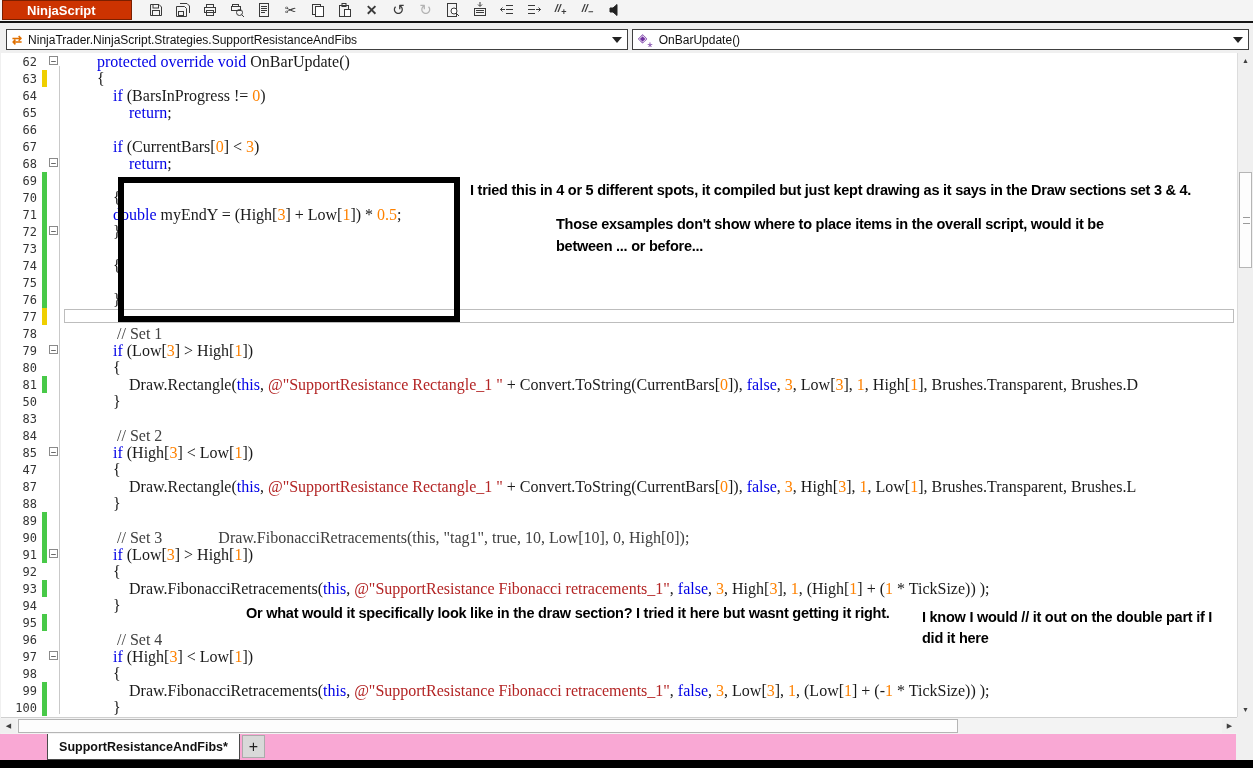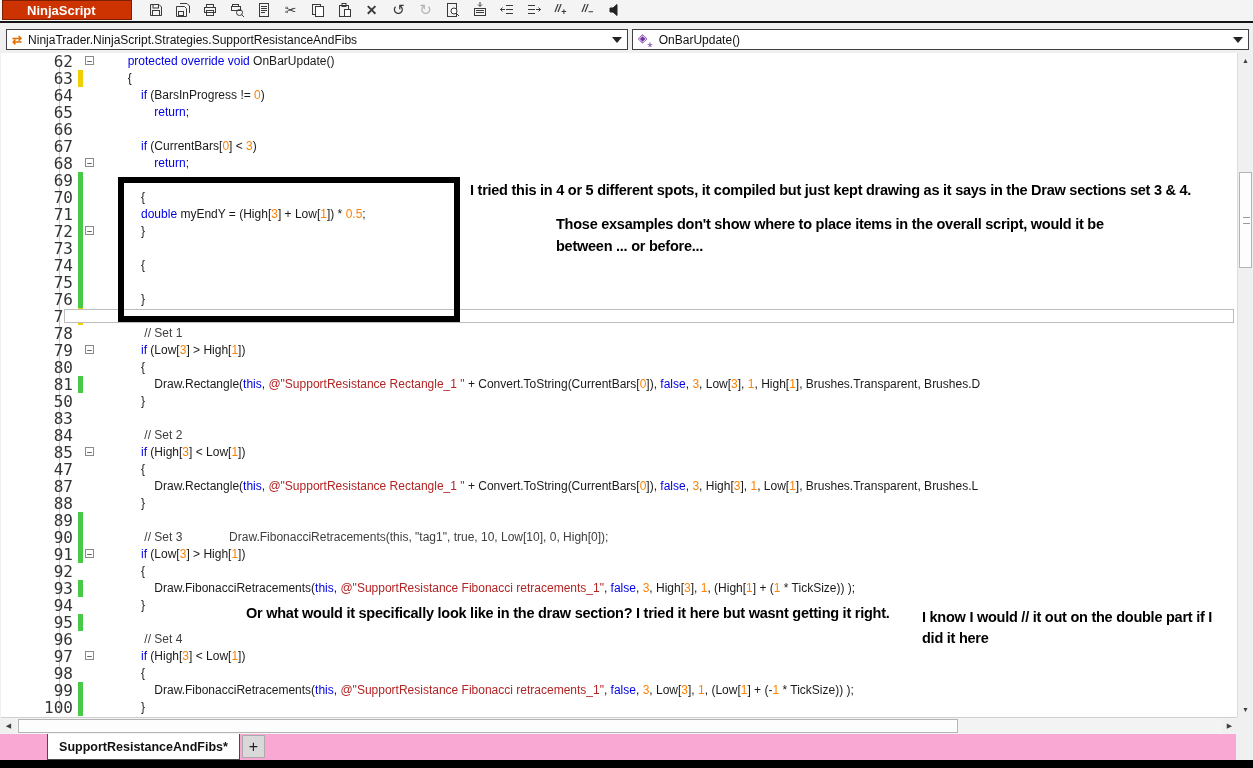--- a/index.html
+++ b/index.html
@@ -20,28 +20,28 @@
          font-size:12px;color:#111;padding:0 5px;box-sizing:border-box;gap:6px;}
   .combo .chev{margin-left:auto;width:0;height:0;border-left:5px solid transparent;border-right:5px solid transparent;border-top:6px solid #222;}
   .cicon-class{color:#e07000;font-weight:bold;font-size:12px;}
   .cicon-method{color:#7030a0;font-size:12px;}
   .combo-class{left:6px;width:622px;}
   .combo-method{left:632px;width:617px;}
   
   .editor{position:absolute;left:1px;top:53px;width:1236px;height:664px;background:#fff;overflow:hidden;}
   .fold-guide{position:absolute;left:58px;top:13px;width:1px;height:648px;background:#c9c9c9;}
   .crow{height:17px;display:flex;align-items:center;position:relative;}
-  .lnum{flex:0 0 36px;width:36px;text-align:right;font-family:"DejaVu Sans Mono",monospace;font-size:16px;color:#333;margin-left:36px;}
+  .lnum{flex:0 0 36px;width:36px;text-align:right;font-family:"DejaVu Sans Mono",monospace;font-size:12px;color:#333;}
   .cbar{flex:0 0 5px;width:5px;height:17px;margin-left:5px;}
   .cbar.g{background:#48c948;}
   .cbar.y{background:#efcf00;}
   .fold{flex:0 0 14px;width:14px;height:17px;position:relative;}
   .fold.has::before{content:"−";position:absolute;left:2px;top:3px;width:9px;height:9px;background:#fff;border:1px solid #8a8a8a;
         font:9px/9px "DejaVu Sans Mono",monospace;color:#333;text-align:center;box-sizing:border-box;}
-  .ccode{font-family:Liberation Sans, sans-serif;font-size:12px;line-height:17px;white-space:pre;margin-left:4px;color:#1a1a1a;}
+  .ccode{font-family:Liberation Serif, serif;font-size:16px;line-height:17px;white-space:pre;margin-left:4px;color:#1a1a1a;}
   .t-k{color:#0000e6;} .t-n{color:#ff8200;} .t-s{color:#b32424;} .t-c{color:#404040;} .t-p{color:#1a1a1a;}
   
   .row77-box{position:absolute;left:64px;top:309px;width:1170px;height:14px;background:#fff;border:1px solid #bdbdbd;z-index:4;box-sizing:border-box;}
   .black-rect{position:absolute;left:118px;top:177px;width:342px;height:145px;border:6px solid #000;z-index:5;box-sizing:border-box;}
   .ann{position:absolute;z-index:6;color:#000;font-weight:bold;font-size:14.5px;letter-spacing:-0.25px;white-space:pre-line;line-height:22px;}
   .ann1{left:470px;top:179px;width:780px;}
   .ann2{left:556px;top:213px;width:610px;}
   .ann3{left:246px;top:602px;width:680px;}
   .ann4{left:922px;top:607px;width:330px;line-height:21px;}
   

